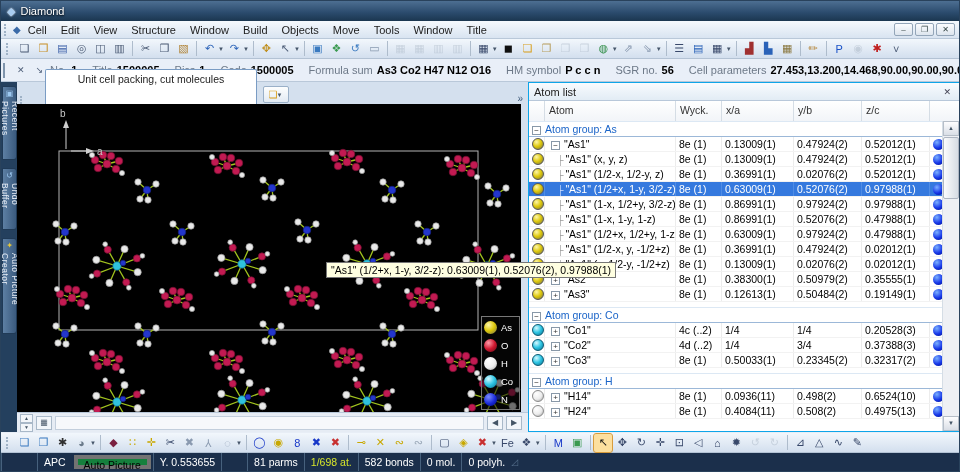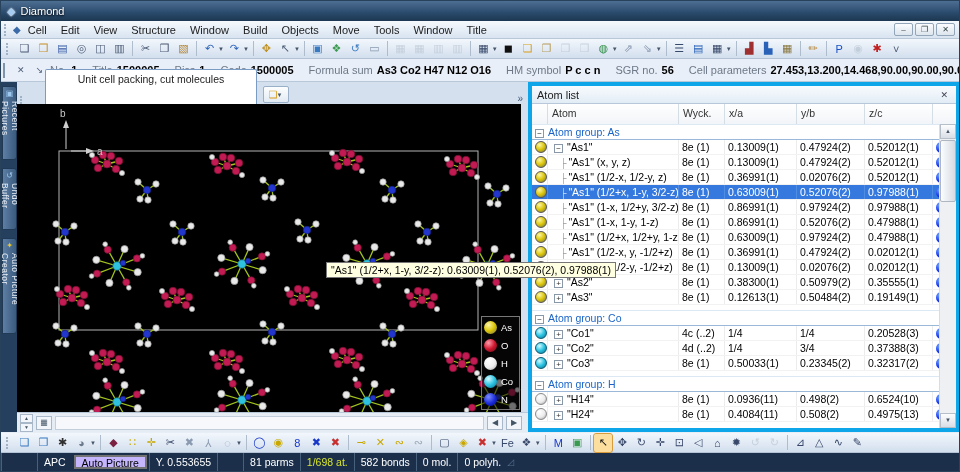--- a/index.html
+++ b/index.html
@@ -49,21 +49,21 @@
 .legend{position:absolute;left:464px;top:212px;width:39px;border:1px solid #787878;background:rgba(10,10,10,.55);padding:1px 2px;}
 .lrow{display:flex;align-items:center;height:18px;}
 .lsph{width:13px;height:13px;border-radius:50%;margin-right:4px;flex:none;}
 .lrow .ltxt{color:#fff;font-size:9.5px;}
 .pager{position:absolute;left:0;top:330px;width:100%;height:20px;background:#e6ecf4;border-top:1px solid #b9c8d9;display:flex;align-items:center;padding:0 3px;}
 .spin{display:flex;flex-direction:column;margin-right:3px;}
 .spin span{font-size:5px;line-height:7px;width:13px;text-align:center;border:1px solid #a8b8c8;background:#f2f6fa;color:#456;}
 .pbtn{width:16px;height:14px;border:1px solid #a8b8c8;background:#f2f6fa;font-size:8px;line-height:12px;text-align:center;color:#456;margin-right:3px;}
 .ptrack{flex:1;height:14px;background:#f6f8fb;border:1px solid #c2cedc;}
 
-.panel{position:absolute;left:527px;top:0;width:432px;height:350px;background:#fff;border:4px solid #0ea5e9;}
+.panel{position:absolute;left:527px;top:0;width:432px;height:350px;background:#fff;border:1px solid #0ea5e9;}
 .ptitle{height:18px;background:linear-gradient(#f8fbfe,#e2ecf5);border-bottom:1px solid #b8c8da;display:flex;align-items:center;font-size:11px;color:#222;padding:0 5px;}
 .pclose{margin-left:auto;font-size:9px;color:#445;padding:0 3px;}
 .thead{display:flex;height:28px;background:linear-gradient(#ffffff,#edf1f6);border-bottom:1px solid #cfd7e0;font-size:10.5px;color:#333;align-items:center;}
 .hc{border-right:1px solid #d5dde5;height:100%;line-height:19px;padding-left:4px;white-space:nowrap;overflow:hidden;}
 .c,.hc{flex:none;}
 .c0{width:16px;text-align:center;padding-left:0;}
 .c1{width:131px;}
 .c2{width:46px;}
 .c3{width:72px;}
 .c4{width:68px;}
@@ -84,21 +84,21 @@
 .elCo{background:radial-gradient(circle at 35% 30%,#d6f9ff,#2fc6e4 48%,#076e8c);border:1px solid #0a5a74;}
 .elH{background:radial-gradient(circle at 35% 30%,#ffffff,#ececec 55%,#9a9a9a);border:1px solid #8a8a8a;}
 .bluesph{width:11px;height:11px;border-radius:50%;background:radial-gradient(circle at 35% 30%,#7ab0ff,#1535e8 55%,#000d7a);display:inline-block;margin-top:2px;}
 .vscroll{position:absolute;right:0;top:38px;bottom:0;width:17px;background:#eef0f4;border-left:1px solid #d5dde5;}
 .sbtn{position:absolute;left:0;width:16px;height:15px;border:1px solid #b6bec8;background:linear-gradient(#fdfdfe,#d9dee6);font-size:6px;text-align:center;line-height:13px;color:#456;}
 .sthumb{position:absolute;left:0;top:16px;width:16px;height:62px;border:1px solid #aeb6c2;background:linear-gradient(to right,#fbfcfd,#d6dce4);border-radius:2px;}
 
 .statusbar{position:absolute;left:0;top:452px;width:100%;height:18px;background:#1b2f4b;color:#fff;display:flex;align-items:center;font-size:10.5px;}
 .statusbar .seg{border-left:1px solid #47617d;height:100%;display:flex;align-items:center;padding:0 6px;white-space:nowrap;}
 .statusbar .help{flex:1;padding-left:6px;}
-.mode{background:#c4b5fd;color:#000;border:2px solid #737373;padding:0 6px;height:14px;line-height:13px;margin:0 2px;}
+.mode{background:#15803d;color:#000;border:4px solid #737373;padding:0 6px;height:14px;line-height:13px;margin:0 2px;}
 .atomsy{color:#d6e42a;}
 .gripc{color:#56708c;font-size:9px;padding:0 3px 0 0;}
 .bottomedge{position:absolute;left:0;top:470px;width:100%;height:2px;background:#3f8ddc;}
 </style>
 </head>
 <body>
 
 <div class="titlebar">
   <span class="logo">◆</span>
   <span class="wtitle">Diamond</span>

